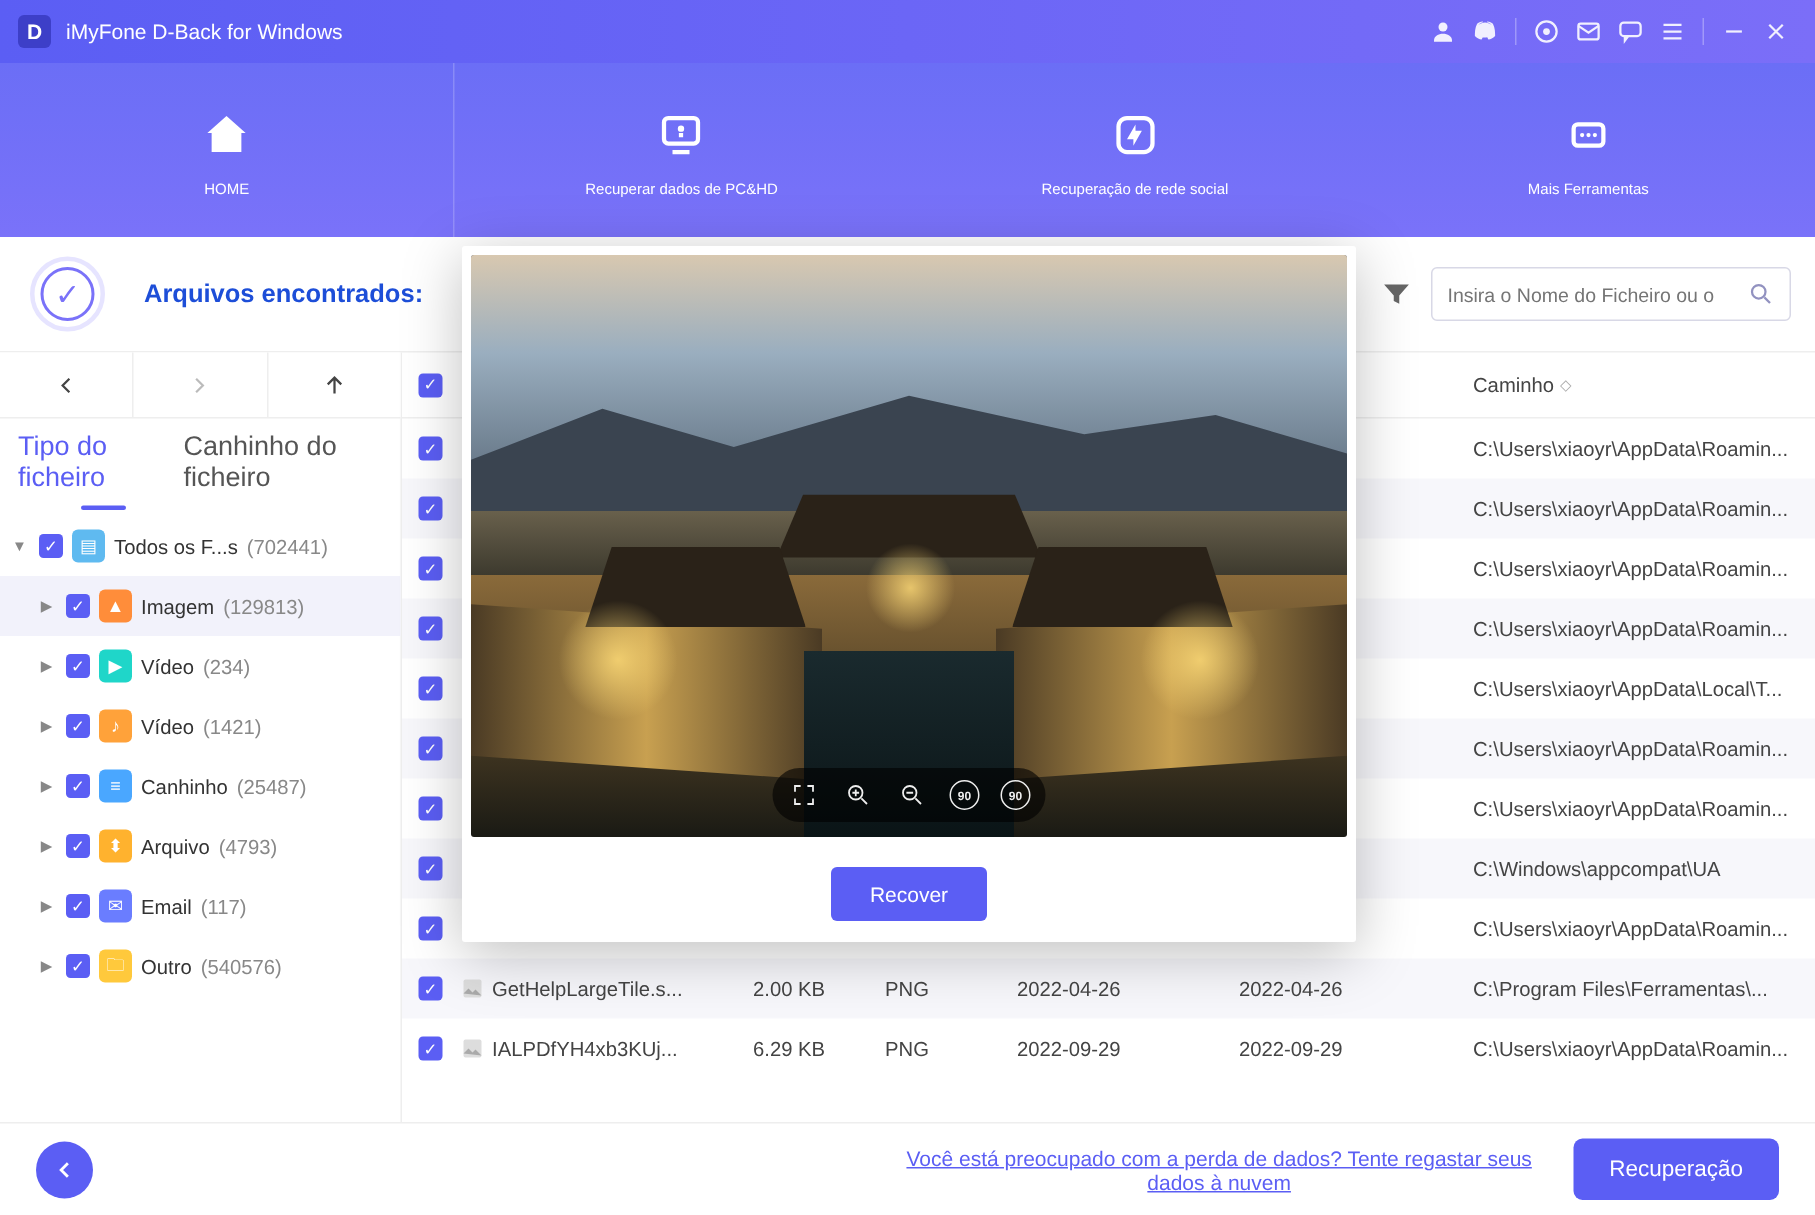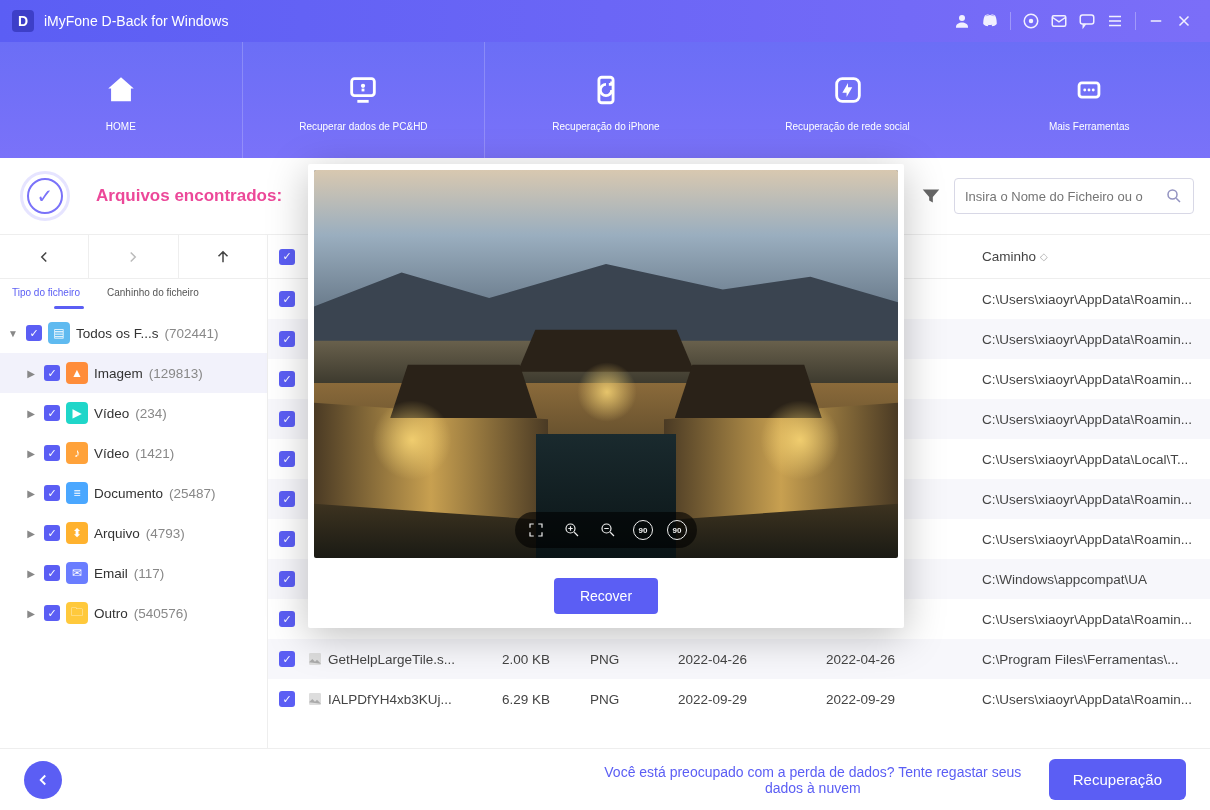--- a/index.html
+++ b/index.html
@@ -19,36 +19,36 @@
 .navitem { flex: 1; display: flex; flex-direction: column; align-items: center; justify-content: center; cursor: pointer; position: relative; padding: 8px 4px; }
 .navitem.sep { border-left: 1px solid rgba(255,255,255,0.2); }
 .navitem .navicon { height: 42px; display: flex; align-items: center; justify-content: center; margin-bottom: 10px; }
 .navitem .navicon svg { width: 34px; height: 34px; fill: #fff; }
 .navitem .navlabel { font-size: 10px; text-align: center; }
 
 
 .toolbar { height: 76px; display: flex; align-items: center; padding: 0 16px 0 0; gap: 12px; }
 .toolbar .check-badge { width: 50px; height: 50px; margin: 0 14px 0 20px; border: 3px solid #e6e4ff; border-radius: 50%; display: flex; align-items: center; justify-content: center; }
 .toolbar .check-badge .inner { width: 36px; height: 36px; border-radius: 50%; background: #fff; border: 2px solid #7a72f9; display: flex; align-items: center; justify-content: center; color: #7a72f9; font-size: 20px; }
-.toolbar .found-label { font-size: 17px; font-weight: 600; color: #ec4899; }
+.toolbar .found-label { font-size: 17px; font-weight: 600; color: #1d4ed8; }
 .toolbar .spacer { flex: 1; }
 .toolbar .filter-icon { width: 22px; height: 22px; color: #666; cursor: pointer; }
 .toolbar .search { width: 240px; height: 36px; border: 1px solid #d8d8e6; border-radius: 4px; display: flex; align-items: center; padding: 12px 10px; }
 .toolbar .search input { flex: 1; border: none; outline: none; font-size: 13px; color: #888; background: transparent; }
 .toolbar .search .sicon { width: 18px; height: 18px; color: #9292c0; }
 
 
 .main { display: flex; height: calc(810px - 42px - 116px - 76px - 62px); border-top: 1px solid #eee; }
 
 
 .sidebar { width: 268px; border-right: 1px solid #eee; display: flex; flex-direction: column; }
 .sb-nav { height: 44px; border-bottom: 1px solid #eee; display: flex; }
 .sb-nav button { flex: 1; border: none; background: #fff; cursor: pointer; display: flex; align-items: center; justify-content: center; color: #555; }
 .sb-nav button + button { border-left: 1px solid #eee; }
-.sb-tabs { display: flex; padding: 8px 12px 0; gap: 27px; font-size: 10px; }
+.sb-tabs { display: flex; padding: 8px 12px 0; gap: 12px; font-size: 18px; }
 .sb-tabs .tab { color: #555; cursor: pointer; padding-bottom: 8px; }
 .sb-tabs .tab.active { color: #5b5ef4; }
 .sb-accent { height: 3px; width: 30px; background: #5b5ef4; margin-left: 54px; border-radius: 2px; }
 .tree { padding: 4px 0; }
 .tree-item { display: flex; align-items: center; height: 40px; padding: 0 8px 0 6px; font-size: 13.5px; cursor: pointer; gap: 6px; }
 .tree-item.child { padding-left: 24px; }
 .tree-item.sel { background: #f2f2fb; }
 .tree-item .caret { width: 14px; text-align: center; color: #888; font-size: 10px; }
 .tree-item .cb { width: 16px; height: 16px; background: #5b5ef4; border-radius: 3px; display: flex; align-items: center; justify-content: center; color: #fff; font-size: 11px; }
 .tree-item .ficon { width: 22px; height: 22px; border-radius: 4px; display: flex; align-items: center; justify-content: center; color: #fff; font-size: 12px; }
@@ -79,21 +79,21 @@
 .col-date2 { width: 156px; }
 .col-path { flex: 1; padding-right: 12px; white-space: nowrap; overflow: hidden; text-overflow: ellipsis; }
 .fl-head .sort { color: #aaa; margin-left: 4px; font-size: 10px; }
 .fl-head > div { display: flex; align-items: center; }
 .fl-body { flex: 1; overflow: hidden; }
 
 
 .footer { height: 62px; display: flex; align-items: center; padding: 0 24px; gap: 16px; border-top: 1px solid #eee; }
 .footer .backbtn { width: 38px; height: 38px; border-radius: 50%; background: #5b5ef4; display: flex; align-items: center; justify-content: center; color: #fff; cursor: pointer; }
 .footer .spacer { flex: 1; }
-.footer .promo { color: #5b5ef4; font-size: 14px; text-align: center; max-width: 440px; }
+.footer .promo { color: #5b5ef4; text-decoration: underline; font-size: 14px; text-align: center; max-width: 440px; }
 .footer .recover { background: #5b5ef4; color: #fff; border: none; border-radius: 6px; padding: 12px 24px; font-size: 15px; cursor: pointer; }
 
 
 .preview { position: absolute; left: 308px; top: 164px; width: 596px; background: #fff; box-shadow: 0 8px 40px rgba(0,0,0,0.25); border-radius: 2px; z-index: 10; }
 .pv-title { height: 36px; background: #5b5ef4; color: #fff; display: flex; align-items: center; padding: 0 14px; font-size: 14px; }
 .pv-title .spacer { flex: 1; }
 .pv-title .pvbtn { width: 26px; height: 26px; display: flex; align-items: center; justify-content: center; cursor: pointer; }
 .pv-img { margin: 6px; height: 388px; background: linear-gradient(180deg, #4a5668 0%, #6b7a8c 28%, #a89878 28%, #3d3a2e 55%, #8a6a3a 55%, #1a1a14 100%); position: relative; border-radius: 2px; overflow: hidden; }
 .pv-sky { position: absolute; top: 0; left: 0; right: 0; height: 42%; background: linear-gradient(180deg, #d8c8b0 0%, #9aaebf 40%, #5a6a7a 100%); }
 .pv-mtn { position: absolute; top: 22%; left: 0; right: 0; height: 22%; background: #3a4450; clip-path: polygon(0 60%, 15% 20%, 30% 50%, 50% 10%, 70% 40%, 85% 25%, 100% 55%, 100% 100%, 0 100%); }
@@ -183,30 +183,20 @@
     <div class="navicon">
         <svg viewBox="0 0 24 24">
           <rect x="4" y="4" width="16" height="12" rx="2" fill="none" stroke="#fff" stroke-width="2"></rect>
           <circle cx="12" cy="9" r="1.5"></circle>
           <path d="M12 11v2" stroke="#fff" stroke-width="2"></path>
           <path d="M8 20h8" stroke="#fff" stroke-width="2"></path>
         </svg>
       </div>
     <div class="navlabel">Recuperar dados de PC&amp;HD</div>
   </div>
-  <div class="navitem sep">
-    <div class="navicon">
-        <svg viewBox="0 0 24 24">
-          <rect x="7" y="3" width="10" height="18" rx="2" fill="none" stroke="#fff" stroke-width="2"></rect>
-          <path d="M12 8a4 4 0 1 0 4 4" fill="none" stroke="#fff" stroke-width="2"></path>
-          <path d="M14 8l2 0 0-2" fill="none" stroke="#fff" stroke-width="2"></path>
-        </svg>
-      </div>
-    <div class="navlabel">Recuperação do iPhone</div>
-  </div>
   <div class="navitem">
     <div class="navicon">
         <svg viewBox="0 0 24 24">
           <rect x="4" y="4" width="16" height="16" rx="4" fill="none" stroke="#fff" stroke-width="2"></rect>
           <path d="M12 7l-4 7h3v3l4-7h-3z"></path>
         </svg>
       </div>
     <div class="navlabel">Recuperação de rede social</div>
   </div>
   <div class="navitem">
@@ -291,21 +281,21 @@
         <span class="caret">▶</span>
         <span class="cb">✓</span>
         <span class="ficon aud">♪</span>
         <span class="ilabel">Vídeo</span>
         <span class="icount">(1421)</span>
       </div>
       <div class="tree-item child">
         <span class="caret">▶</span>
         <span class="cb">✓</span>
         <span class="ficon doc">≡</span>
-        <span class="ilabel">Documento</span>
+        <span class="ilabel">Canhinho</span>
         <span class="icount">(25487)</span>
       </div>
       <div class="tree-item child">
         <span class="caret">▶</span>
         <span class="cb">✓</span>
         <span class="ficon arc">⬍</span>
         <span class="ilabel">Arquivo</span>
         <span class="icount">(4793)</span>
       </div>
       <div class="tree-item child">

